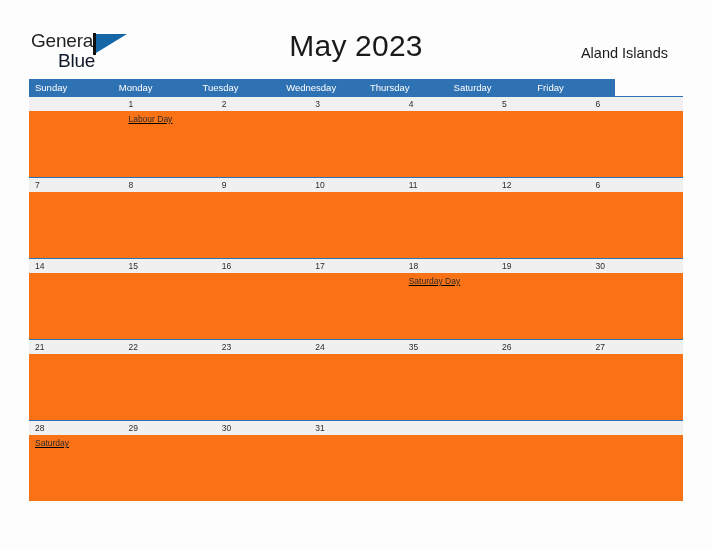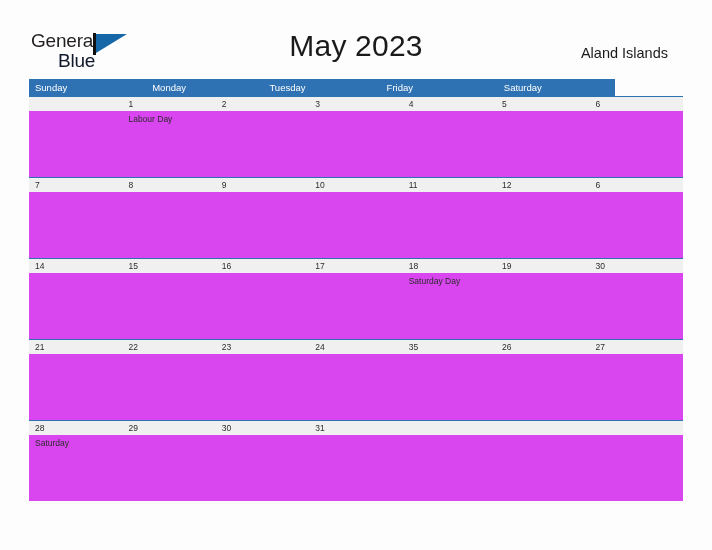--- a/index.html
+++ b/index.html
@@ -150,21 +150,22 @@
     padding-left: 6px;
     box-sizing: border-box;
   }
   .week .numcell.empty {
     color: transparent;
   }
   .week .events {
     display: flex;
     width: 654px;
     height: 66px;
-    background: #d946ef;
+    background: #f97316;
+    text-decoration: underline;
   }
   .week .evcell {
     flex: 1 1 0;
     font-size: 8.5px;
     color: #2B2B2B;
     line-height: 12px;
     padding: 2px 4px 0 6px;
     box-sizing: border-box;
   }
 </style>
@@ -187,22 +188,24 @@
     <div class="cal-title">May 2023</div>
     <div class="cal-locale">Aland Islands</div>
   </div>
 
   <div class="grid">
 
     <div class="dow-row">
       <div class="dow-cell">Sunday</div>
       <div class="dow-cell">Monday</div>
       <div class="dow-cell">Tuesday</div>
+      <div class="dow-cell">Wednesday</div>
+      <div class="dow-cell">Thursday</div>
+      <div class="dow-cell">Saturday</div>
       <div class="dow-cell">Friday</div>
-      <div class="dow-cell">Saturday</div>
     </div>
 
     <div class="week">
       <div class="numbers">
         <div class="numcell"></div>
         <div class="numcell">1</div>
         <div class="numcell">2</div>
         <div class="numcell">3</div>
         <div class="numcell">4</div>
         <div class="numcell">5</div>

